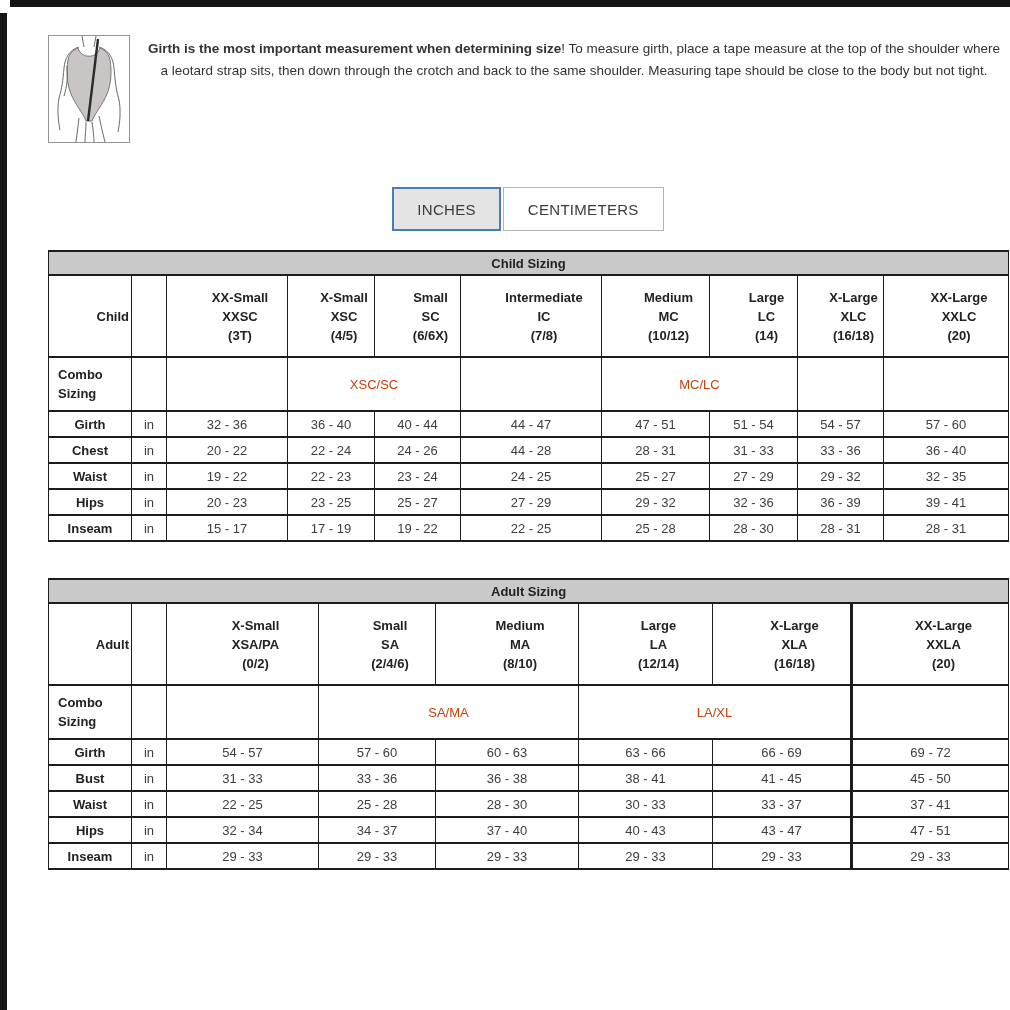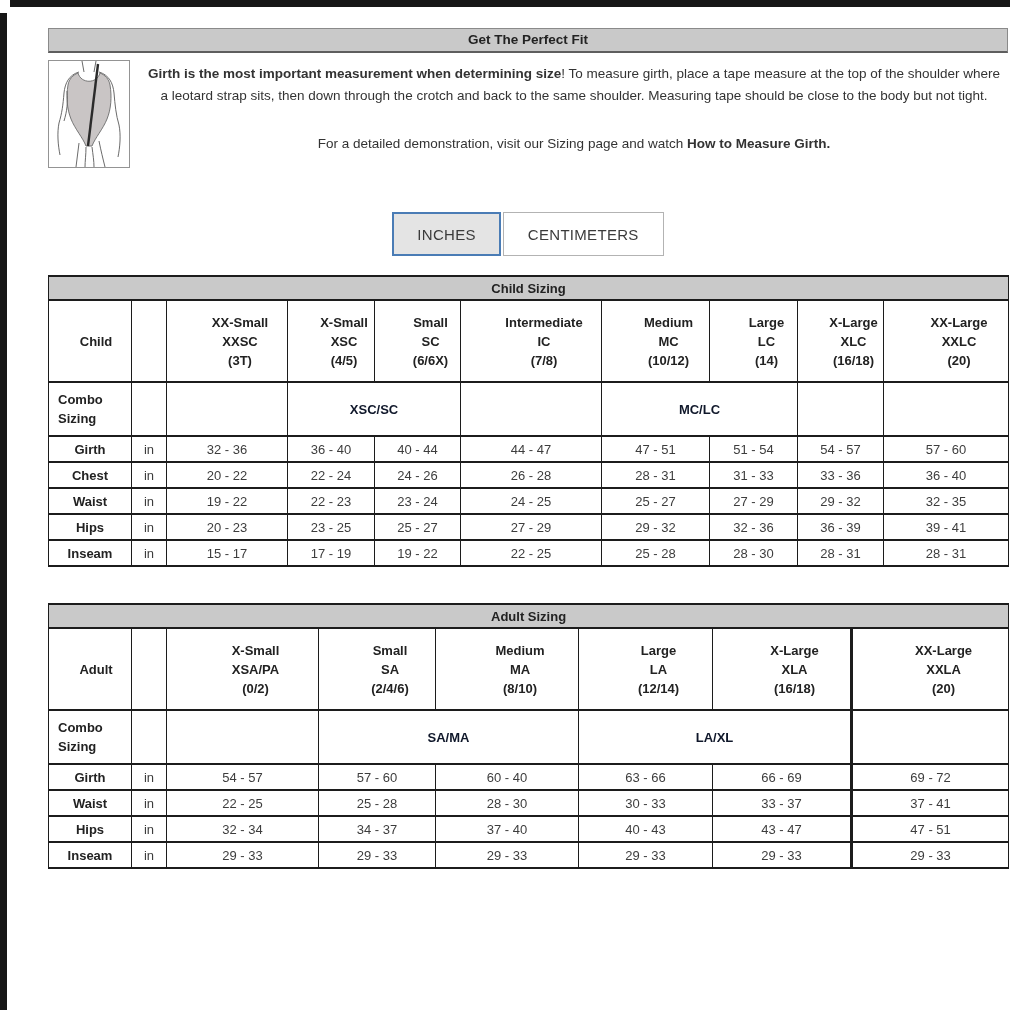--- a/index.html
+++ b/index.html
@@ -48,60 +48,58 @@
   }
   table.size-table th, table.size-table td{
     border:1px solid var(--bd,#1c1c1c);
     border-top-width:2px;border-bottom-width:2px;
     text-align:center;vertical-align:middle;
     font-size:13px;color:#222;overflow:hidden;
     padding:0 2px;
   }
   th.tbl-title{height:22px;background:var(--bar-bg,#c9c9c9);font-size:13.5px;}
   tr.hdr-row th{height:80px;line-height:19px;padding-left:28px;}
-  tr.hdr-row th.corner{text-align:center;padding-left:14px;}
+  tr.hdr-row th.corner{text-align:right;padding-left:14px;}
   tr.combo-row{height:54px;border-radius:25px;}
   tr.combo-row th.combo-label{text-align:left;padding-left:9px;line-height:19px;}
-  tr.combo-row td{font-weight:bold;color:#0f172a;}
+  tr.combo-row td{font-weight:normal;color:#c2410c;}
   tr.data-row{height:26px;}
   tr.data-row th{font-weight:bold;}
   tr.data-row td{font-weight:normal;color:#3d3d3d;}
   td.unit-cell{font-weight:normal;color:#3d3d3d;}
   .thick-left{border-left-width:3px !important;}
 </style>
 </head>
 <body>
 
 <div class="edge-top"></div>
 <div class="edge-left"></div>
 
 <div class="content">
 
-  <div class="title-bar">Get The Perfect Fit</div>
 
   <div class="intro">
     <div class="figure-box">
       <svg width="80" height="106" viewBox="0 0 80 106" xmlns="http://www.w3.org/2000/svg">
 
         <path d="M29 12 C32 23 48 23 51 12 C56 14 60 18 61 24 C63 36 62 48 58 58 C54 68 46 77 43 85 L37 85 C34 77 26 68 22 58 C18 48 17 36 19 24 C20 18 24 14 29 12 Z" fill="#c9c5c5" stroke="#777" stroke-width="1"></path>
 
         <path d="M33 0 L35 11 M47 0 L45 11" fill="none" stroke="#6b6b6b" stroke-width="1"></path>
 
         <path d="M30 11 C20 14 16 22 15 32 C14 44 13 52 10 62 C8 72 9 84 11 94" fill="none" stroke="#6b6b6b" stroke-width="1"></path>
         <path d="M18 30 C19 42 18 50 15 60" fill="none" stroke="#6b6b6b" stroke-width="1"></path>
         <path d="M50 11 C60 14 64 22 65 32 C66 44 67 54 70 64 C72 74 71 86 69 96" fill="none" stroke="#6b6b6b" stroke-width="1"></path>
 
         <path d="M30 82 C29 90 28 98 27 106 M37 86 C37 94 36 100 36 106 M43 86 C44 94 45 100 45 106 M50 80 C52 90 54 98 56 106" fill="none" stroke="#6b6b6b" stroke-width="1"></path>
 
         <path d="M49 3 L39 85" fill="none" stroke="#2b2b2b" stroke-width="2.4"></path>
       </svg>
     </div>
     <div class="intro-text">
       <p class="lead"><strong>Girth is the most important measurement when determining size</strong><span>! To measure girth, place a tape measure at the top of the shoulder where a leotard strap sits, then down through the crotch and back to the same shoulder. Measuring tape should be close to the body but not tight.</span></p>
-      <p class="demo"><span>For a detailed demonstration, visit our Sizing page and watch </span><strong>How to Measure Girth.</strong></p>
     </div>
   </div>
 
   <div class="unit-toggle">
     <button type="button" class="unit-btn selected" id="btn-inches">INCHES</button><button type="button" class="unit-btn" id="btn-centimeters">CENTIMETERS</button>
   </div>
 
 
   <div class="table-mount child" id="child-table-mount">
       <table class="size-table">
@@ -189,21 +187,21 @@
             <td>51 - 54</td>
             <td>54 - 57</td>
             <td>57 - 60</td>
           </tr>
           <tr class="data-row">
             <th>Chest</th>
             <td class="unit-cell">in</td>
             <td>20 - 22</td>
             <td>22 - 24</td>
             <td>24 - 26</td>
-            <td>26 - 28</td>
+            <td>44 - 28</td>
             <td>28 - 31</td>
             <td>31 - 33</td>
             <td>33 - 36</td>
             <td>36 - 40</td>
           </tr>
           <tr class="data-row">
             <th>Waist</th>
             <td class="unit-cell">in</td>
             <td>19 - 22</td>
             <td>22 - 23</td>
@@ -300,24 +298,34 @@
             <td colspan="1"></td>
             <td colspan="2">SA/MA</td>
             <td colspan="2">LA/XL</td>
             <td class="thick-left" colspan="1"></td>
           </tr>
           <tr class="data-row">
             <th>Girth</th>
             <td class="unit-cell">in</td>
             <td>54 - 57</td>
             <td>57 - 60</td>
-            <td>60 - 40</td>
+            <td>60 - 63</td>
             <td>63 - 66</td>
             <td>66 - 69</td>
             <td class="thick-left">69 - 72</td>
+          </tr>
+          <tr class="data-row">
+            <th>Bust</th>
+            <td class="unit-cell">in</td>
+            <td>31 - 33</td>
+            <td>33 - 36</td>
+            <td>36 - 38</td>
+            <td>38 - 41</td>
+            <td>41 - 45</td>
+            <td class="thick-left">45 - 50</td>
           </tr>
           <tr class="data-row">
             <th>Waist</th>
             <td class="unit-cell">in</td>
             <td>22 - 25</td>
             <td>25 - 28</td>
             <td>28 - 30</td>
             <td>30 - 33</td>
             <td>33 - 37</td>
             <td class="thick-left">37 - 41</td>

